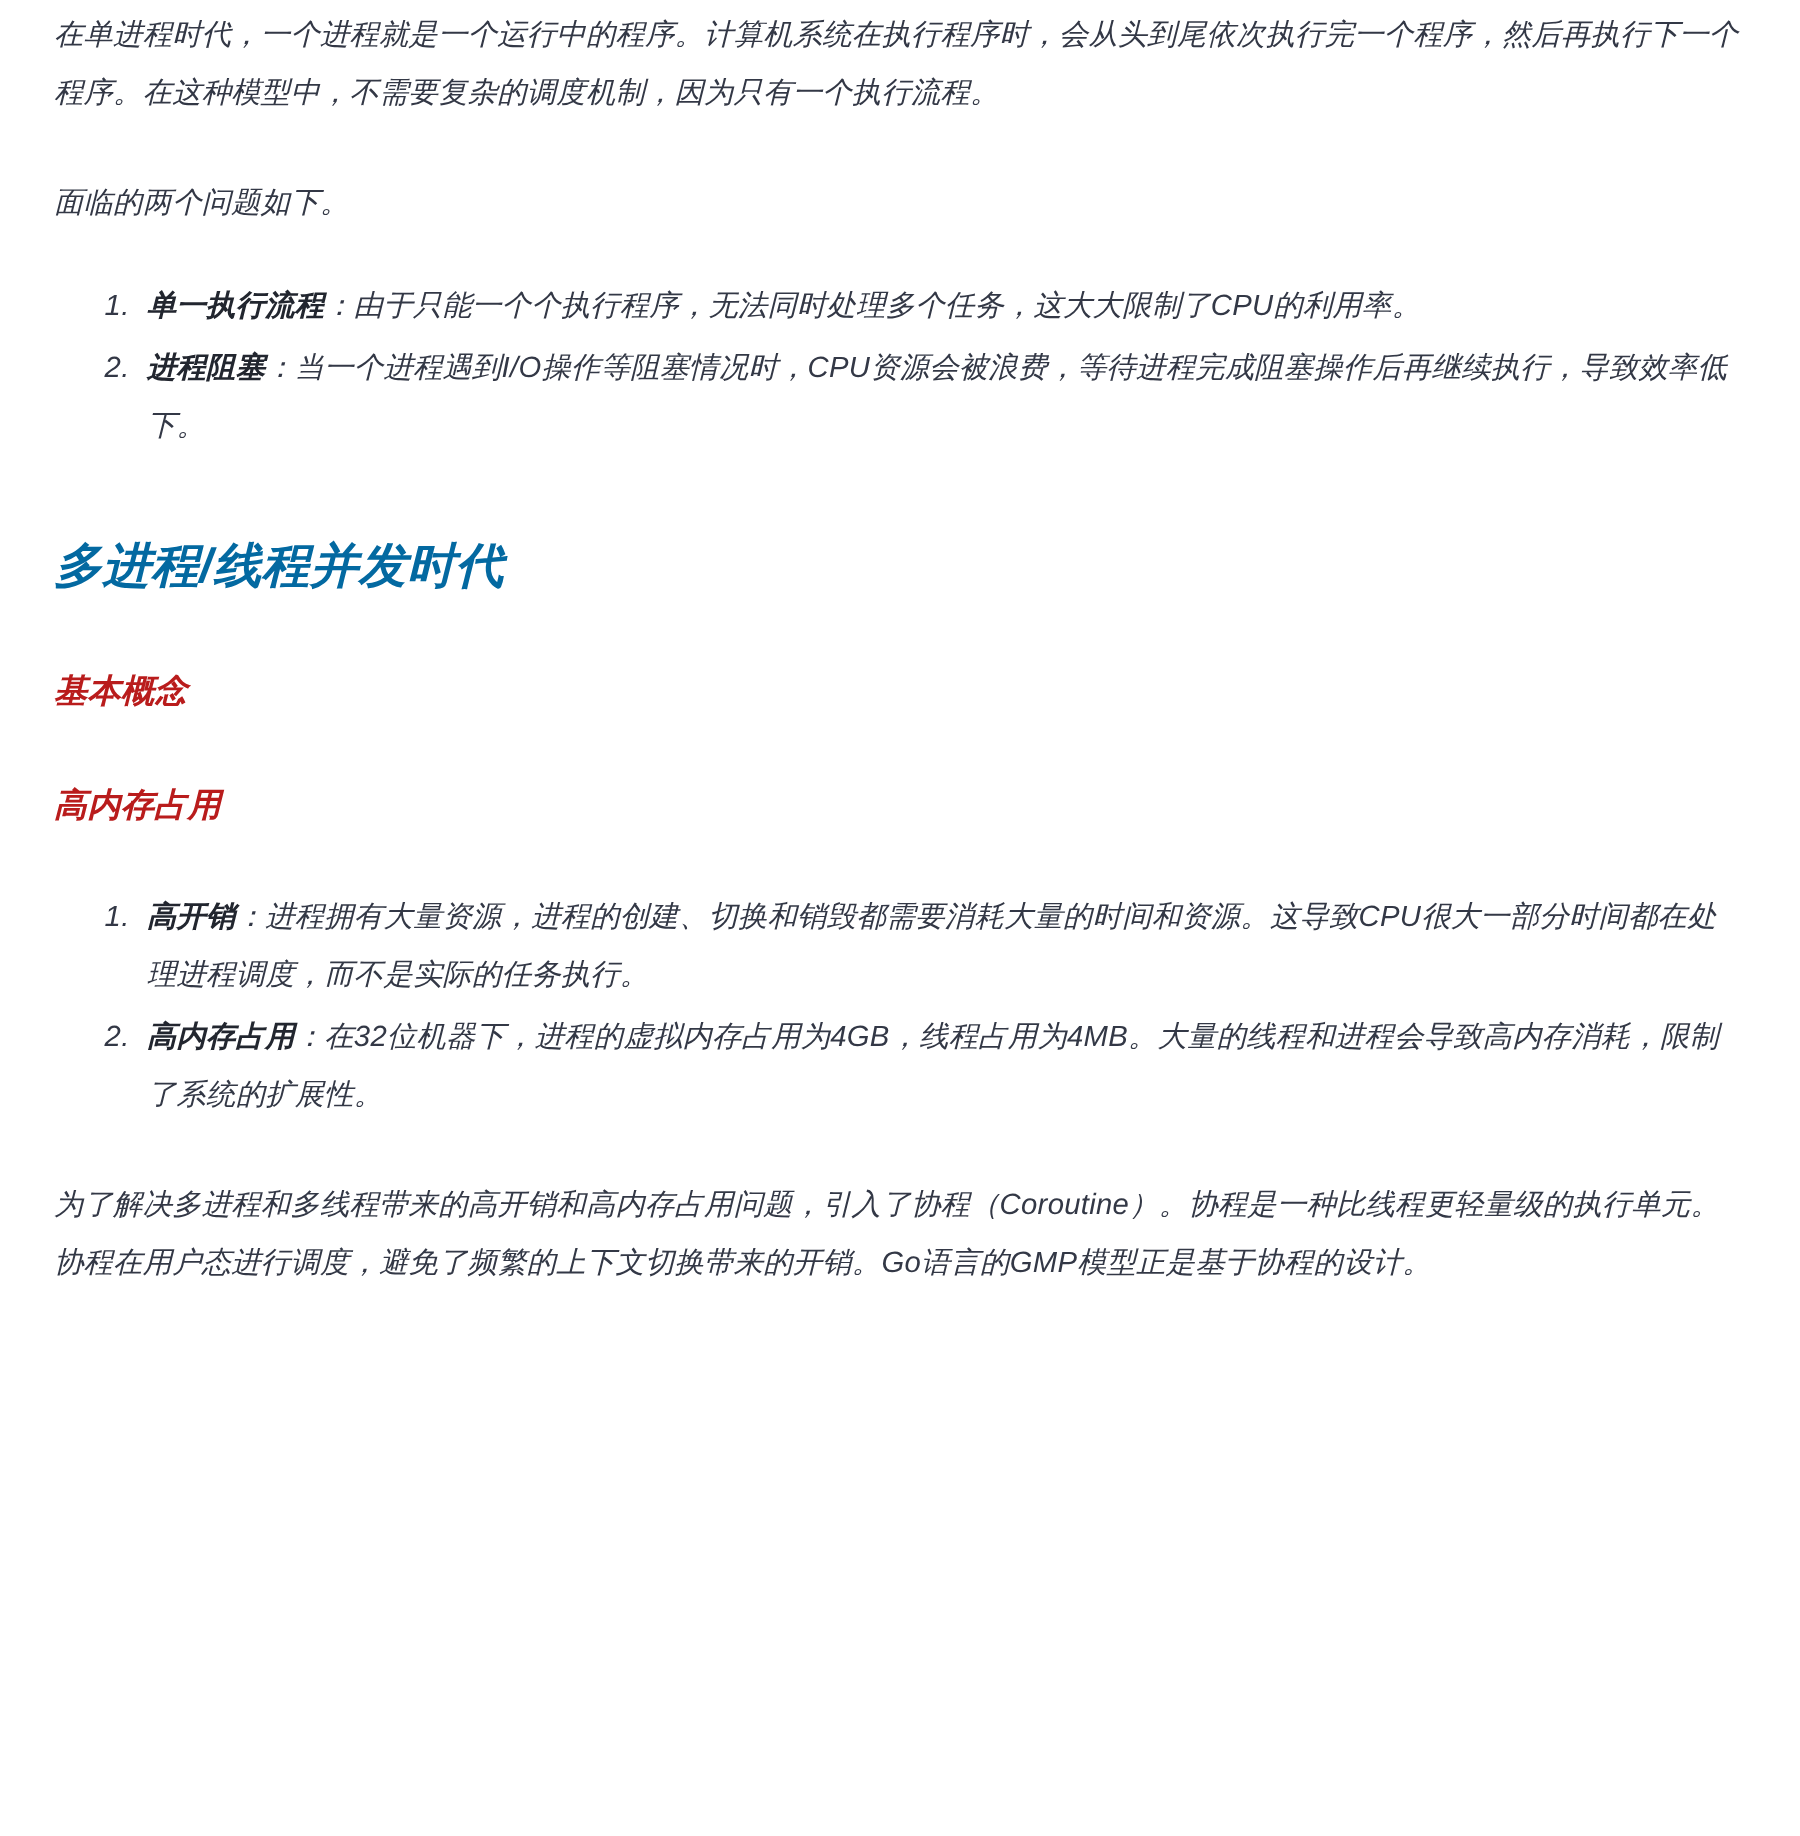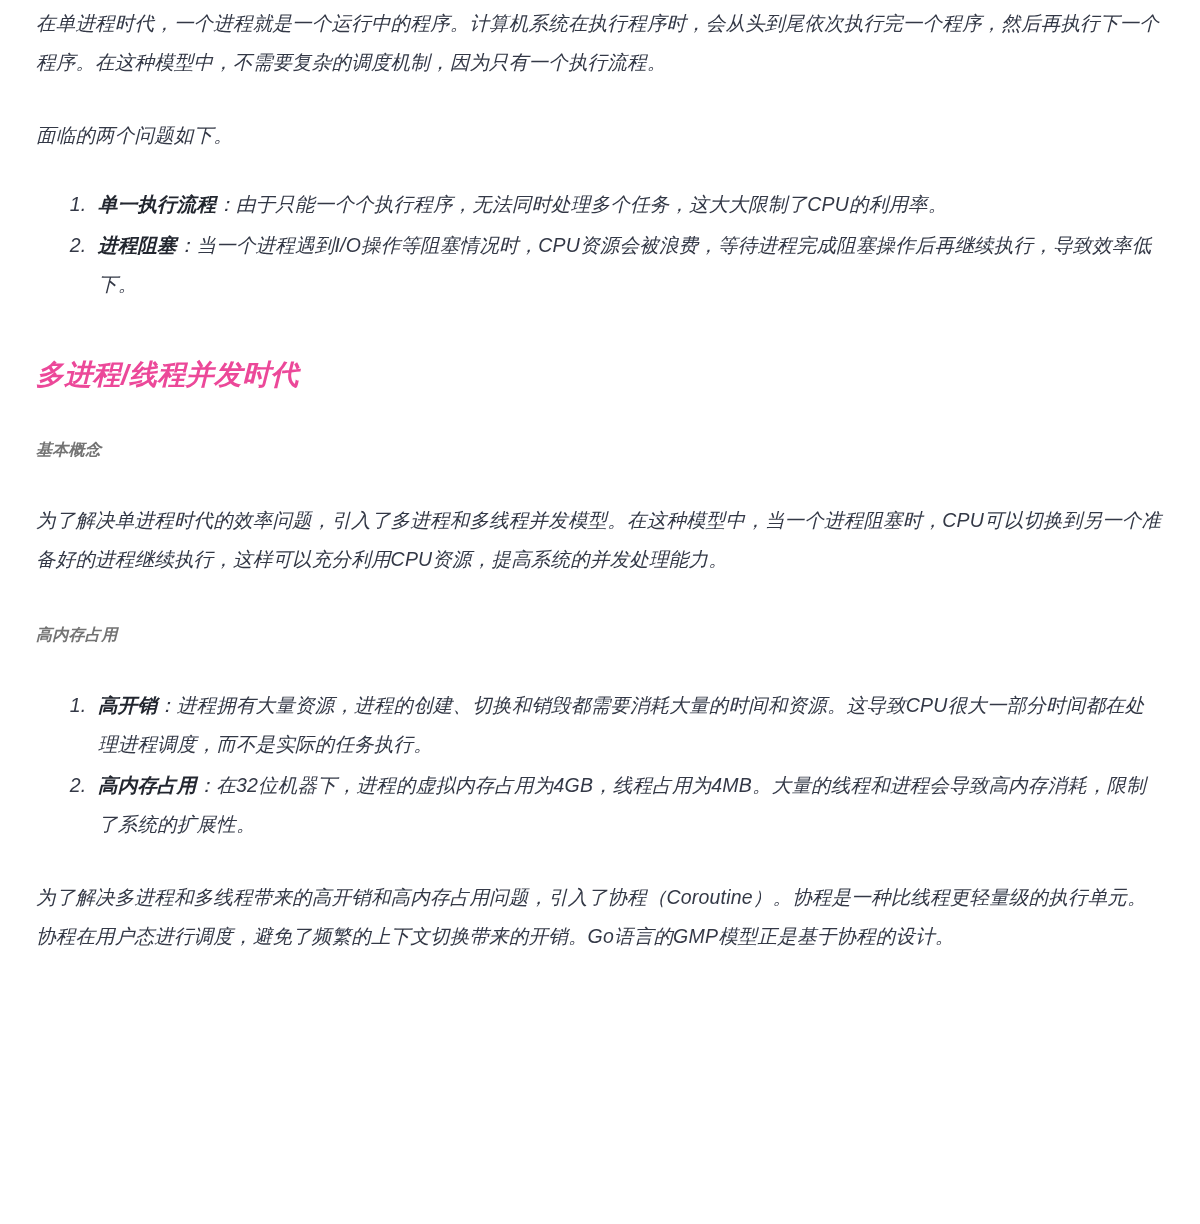--- a/index.html
+++ b/index.html
@@ -43,30 +43,30 @@
     letter-spacing: 0.2px;
   }
   ol.list li::marker {
     color: #333846;
   }
   .strong {
     font-weight: bold;
     color: #22262f;
   }
   h2.h2 {
-    font-size: 28px;
+    font-size: 32px;
     font-weight: bold;
-    color: #ec4899;
+    color: #0369a1;
     margin: 52px 0 44px 0;
     letter-spacing: 0.3px;
   }
   h3.h3 {
-    font-size: 16px;
+    font-size: 22px;
     font-weight: bold;
-    color: #737373;
+    color: #b91c1c;
     margin: 46px 0 40px 0;
     letter-spacing: 0.3px;
   }
   .first-block {
     padding-top: 4px;
   }
 </style>
 </head>
 <body>
 
@@ -83,21 +83,20 @@
     </li>
     <li>
       <span class="strong">进程阻塞</span><span>：</span><span>当一个进程遇到I/O操作等阻塞情况时，CPU资源会被浪费，等待进程完成阻塞操作后再继续执行，导致效率低下。</span>
     </li>
   </ol>
 
   <h2 class="h2">多进程/线程并发时代</h2>
 
   <h3 class="h3">基本概念</h3>
 
-  <p class="para">为了解决单进程时代的效率问题，引入了多进程和多线程并发模型。在这种模型中，当一个进程阻塞时，CPU可以切换到另一个准备好的进程继续执行，这样可以充分利用CPU资源，提高系统的并发处理能力。</p>
 
   <h3 class="h3">高内存占用</h3>
 
   <ol class="list">
     <li>
       <span class="strong">高开销</span><span>：</span><span>进程拥有大量资源，进程的创建、切换和销毁都需要消耗大量的时间和资源。这导致CPU很大一部分时间都在处理进程调度，而不是实际的任务执行。</span>
     </li>
     <li>
       <span class="strong">高内存占用</span><span>：</span><span>在32位机器下，进程的虚拟内存占用为4GB，线程占用为4MB。大量的线程和进程会导致高内存消耗，限制了系统的扩展性。</span>
     </li>

